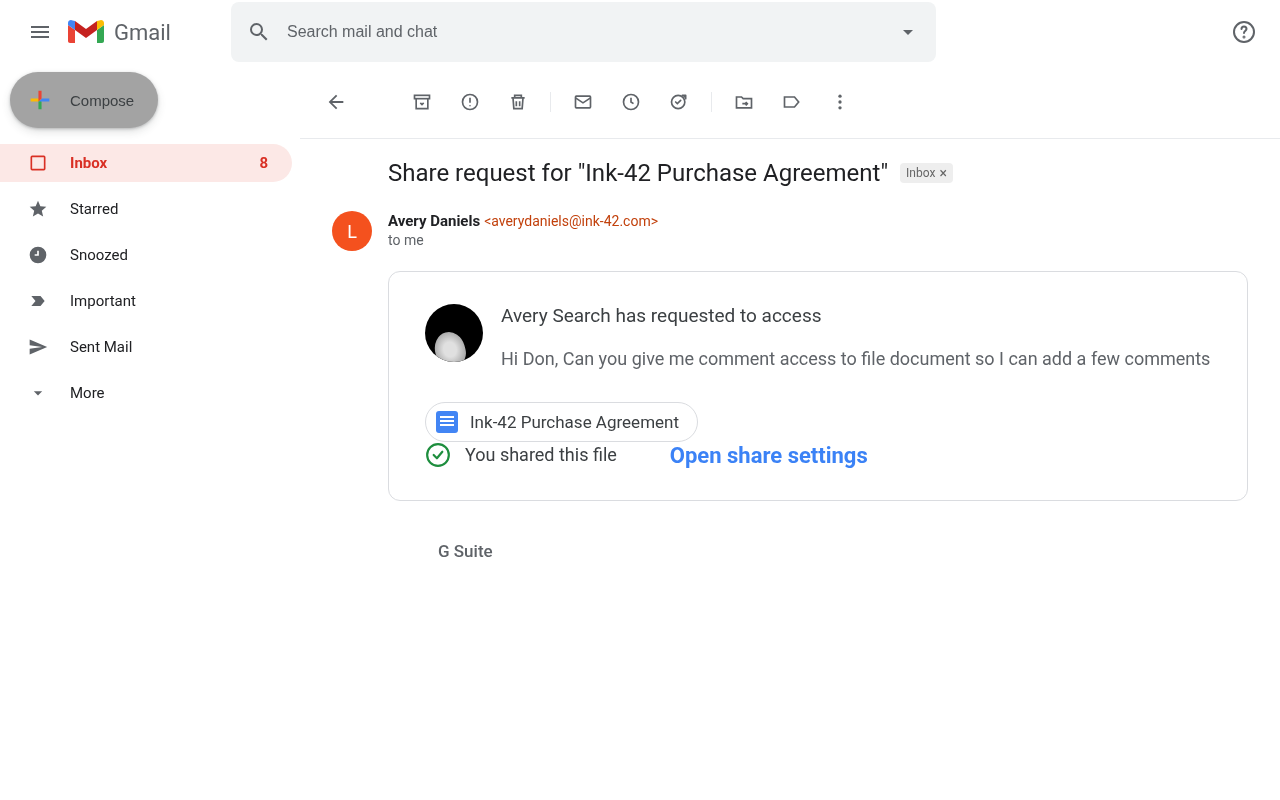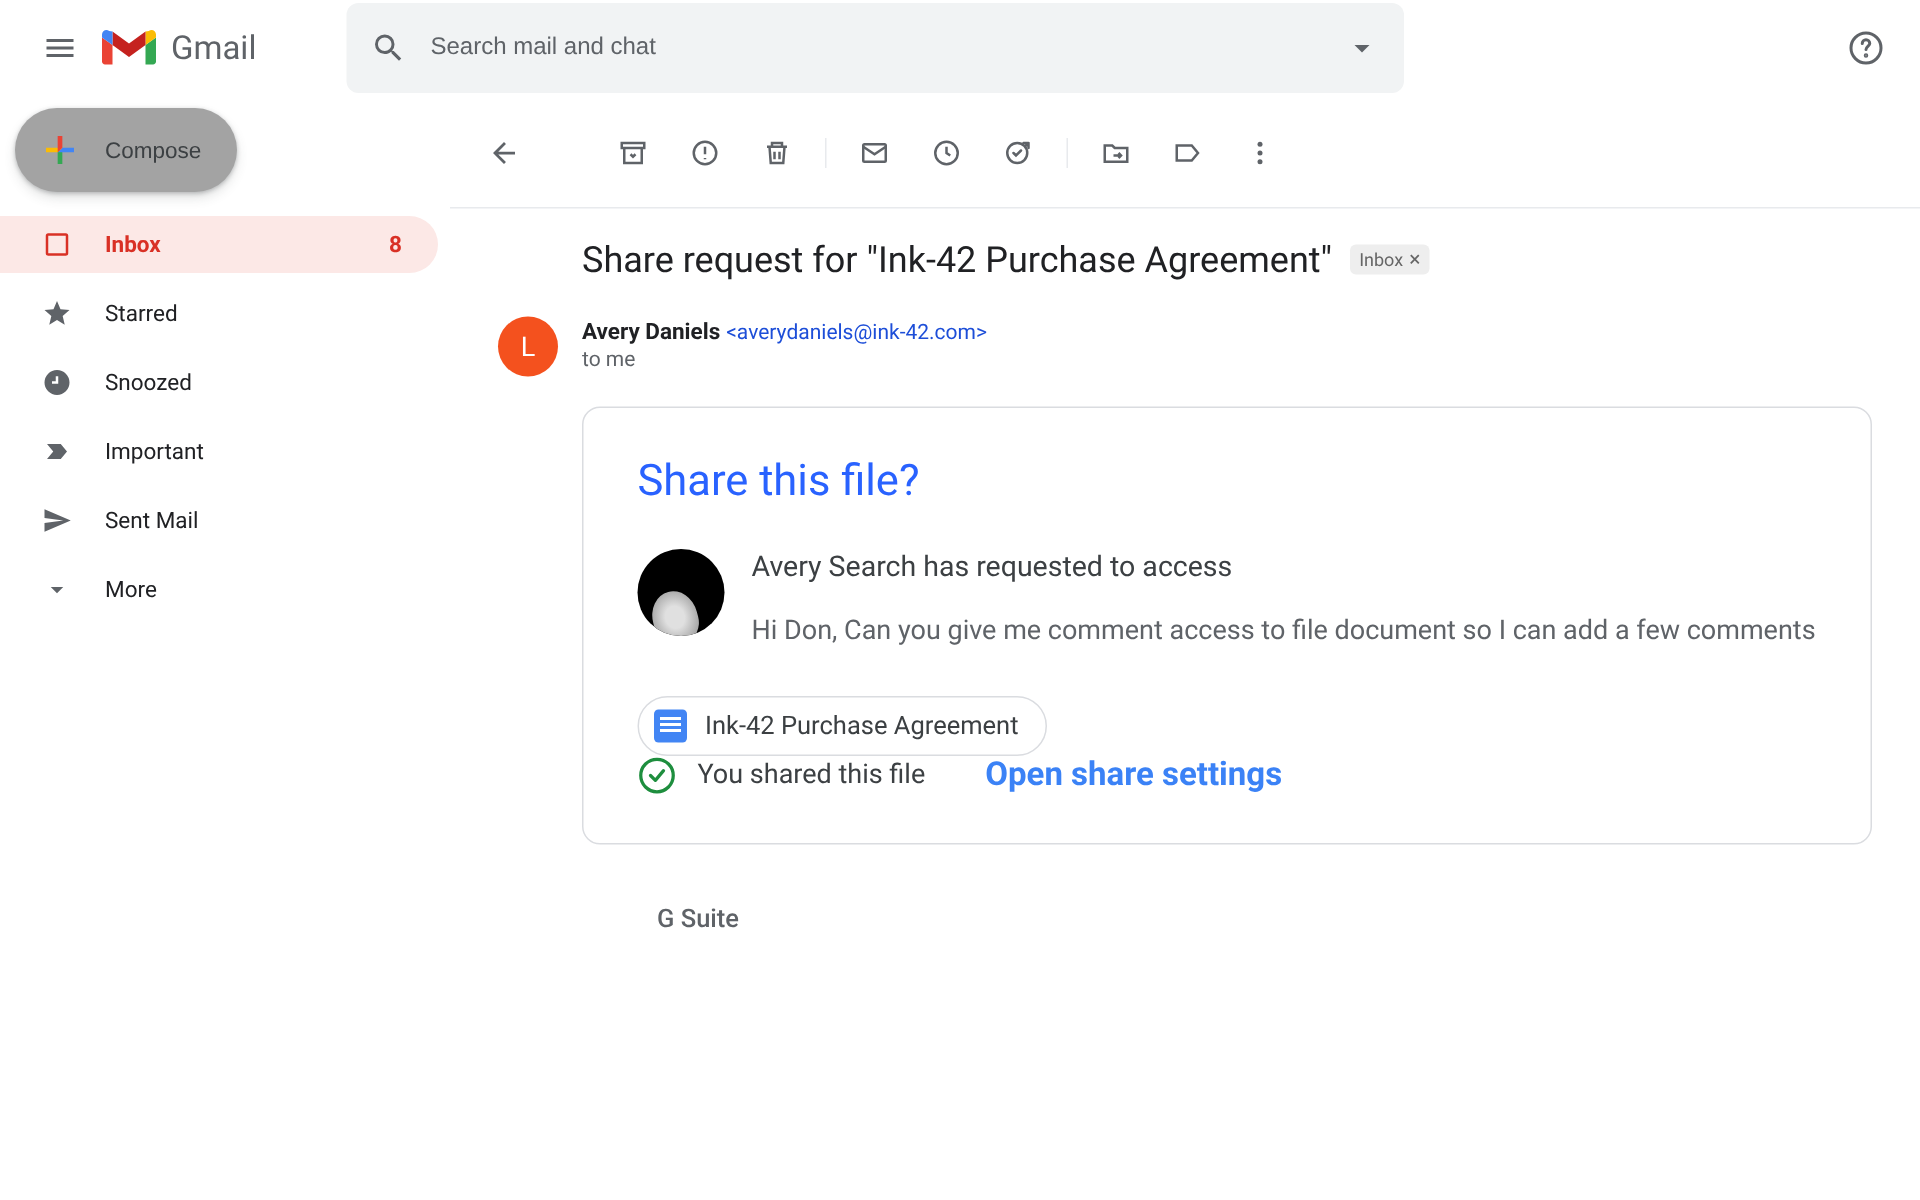--- a/index.html
+++ b/index.html
@@ -195,21 +195,21 @@
       background: #f4511e;
       color: #fff;
       display: flex;
       align-items: center;
       justify-content: center;
       font-size: 18px;
       margin-right: 16px;
       flex-shrink: 0;
     }
     .sender-name { font-weight: 700; font-size: 15px; }
-    .sender-email { color: #1d4ed8; font-size: 14px; }
+    .sender-email { color: #c2410c; font-size: 14px; }
     .recipient { color: #5f6368; font-size: 14px; margin-top: 2px; }
     .share-card {
       border: 1px solid #dadce0;
       border-radius: 12px;
       padding: 32px 36px;
       margin-right: 16px;
       margin-bottom: 40px;
     }
     .share-title {
       color: #2962ff;
@@ -273,22 +273,22 @@
     .doc-icon::before {
       content: '';
       position: absolute;
       left: 4px; right: 4px; top: 5px;
       height: 2px;
       background: #fff;
       box-shadow: 0 4px 0 #fff, 0 8px 0 #fff;
     }
     .status-row {
       display: flex;
-      align-items: flex-start;
-      gap: 40px;
+      align-items: flex-end;
+      gap: 53px;
     }
     .status-left {
       display: flex;
       align-items: center;
       font-size: 18px;
       color: #3c4043;
     }
     .check-icon {
       margin-right: 14px;
     }
@@ -485,21 +485,20 @@
         <div>
           <div>
             <span class="sender-name">Avery Daniels</span>
             <span class="sender-email">&lt;averydaniels@ink-42.com&gt;</span>
           </div>
           <div class="recipient">to me</div>
         </div>
       </div>
 
       <div class="share-card">
-        <div class="share-title">Share this file?</div>
         <div class="request-row">
           <div class="requester-avatar"></div>
           <div style="flex:1">
             <div class="request-text-line1">Avery Search has requested to access</div>
             <div class="request-message">Hi Don, Can you give me comment access to file document so I can add a few comments</div>
           </div>
         </div>
         <div class="doc-chip">
           <span class="doc-icon"></span>
           <span>Ink-42 Purchase Agreement</span>

